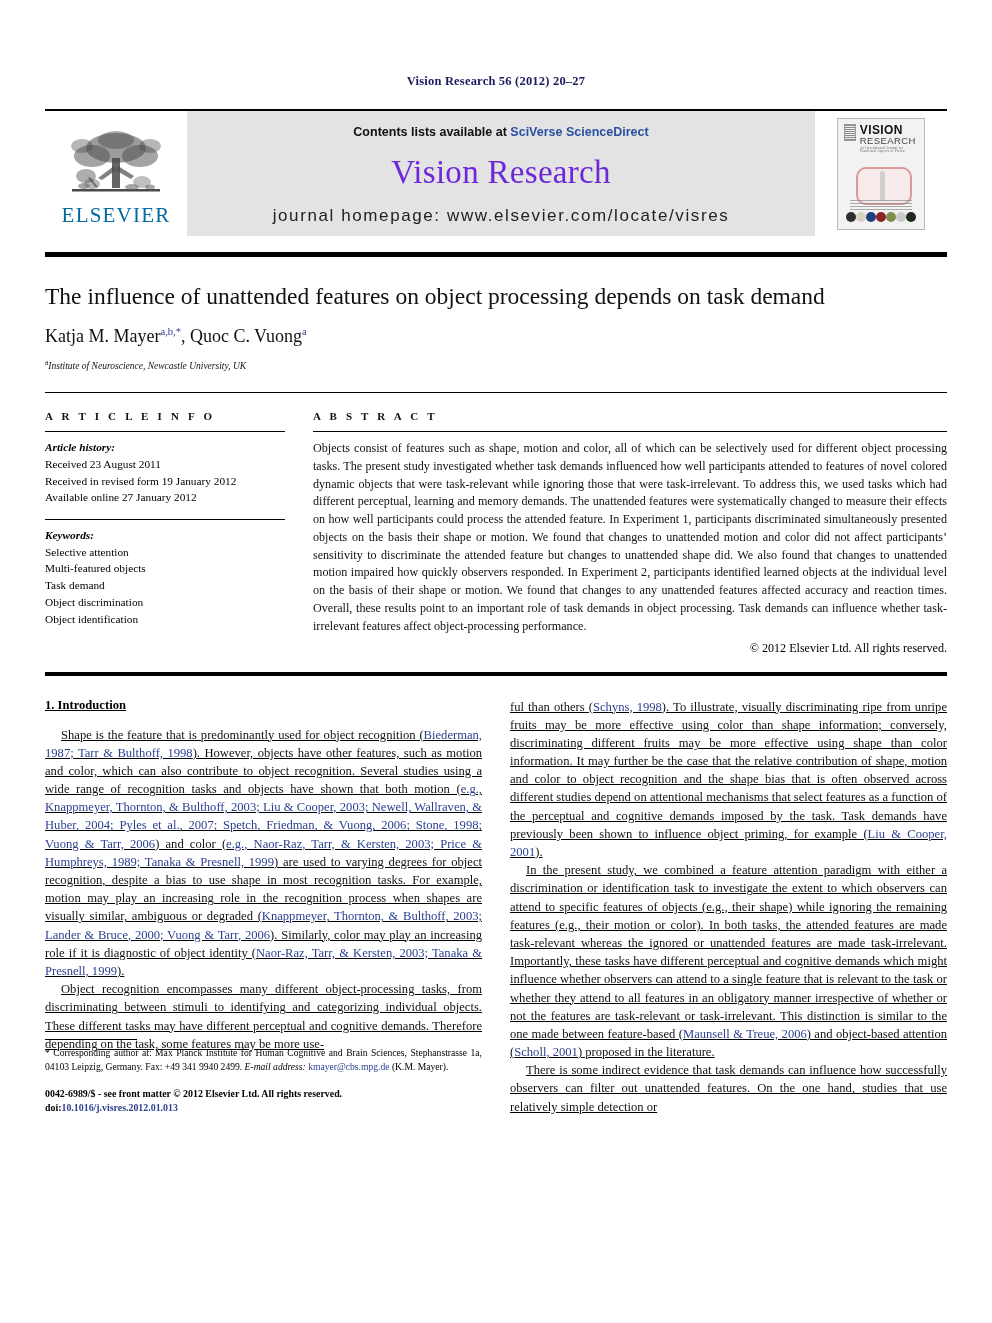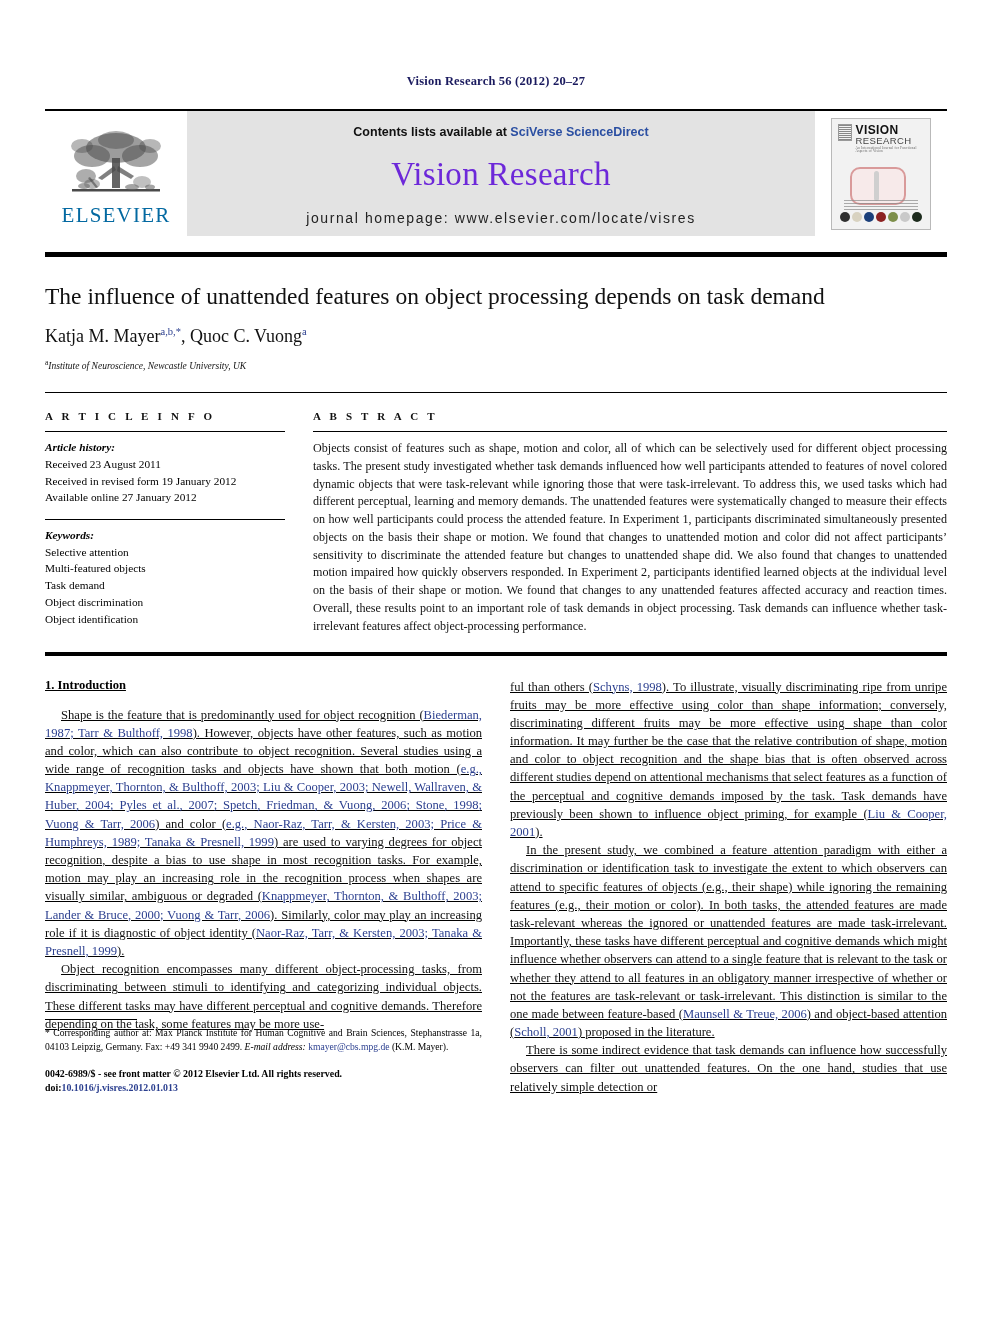--- a/index.html
+++ b/index.html
@@ -79,34 +79,34 @@
   .contents-line .sd-link { color: #2b4fa2; }
   .journal-name {
     font-family: "Liberation Serif", serif;
     font-size: 33px;
     letter-spacing: 0.3px;
     color: #6d28d9;
     line-height: 1;
   }
   .homepage-line {
     font-family: "Liberation Sans", sans-serif;
-    font-size: 14px;
+    font-size: 17px;
     letter-spacing: 1.6px;
     color: #222;
   }
   .mast-right {
     width: 132px;
     flex: 0 0 132px;
     display: flex;
     align-items: center;
     justify-content: center;
     background: #ffffff;
   }
   .cover {
-    width: 100px;
+    width: 88px;
     height: 112px;
     background: #f2f2f2;
     border: 1px solid #b9b9b9;
     box-sizing: border-box;
     padding: 5px 6px;
     display: flex;
     flex-direction: column;
     position: relative;
   }
   .cover-top { display: flex; align-items: flex-start; gap: 4px; }
@@ -411,20 +411,21 @@
         <div>Task demand</div>
         <div>Object discrimination</div>
         <div>Object identification</div>
       </div>
     </div>
 
     <div class="col-abstract">
       <div class="sect-head">A B S T R A C T</div>
       <div class="sect-rule"></div>
       <div class="abstract-body">Objects consist of features such as shape, motion and color, all of which can be selectively used for different object processing tasks. The present study investigated whether task demands influenced how well participants attended to features of novel colored dynamic objects that were task-relevant while ignoring those that were task-irrelevant. To address this, we used tasks which had different perceptual, learning and memory demands. The unattended features were systematically changed to measure their effects on how well participants could process the attended feature. In Experiment 1, participants discriminated simultaneously presented objects on the basis their shape or motion. We found that changes to unattended motion and color did not affect participants’ sensitivity to discriminate the attended feature but changes to unattended shape did. We also found that changes to unattended motion impaired how quickly observers responded. In Experiment 2, participants identified learned objects at the individual level on the basis of their shape or motion. We found that changes to any unattended features affected accuracy and reaction times. Overall, these results point to an important role of task demands in object processing. Task demands can influence whether task-irrelevant features affect object-processing performance.</div>
+      <div class="abstract-copy">© 2012 Elsevier Ltd. All rights reserved.</div>
     </div>
   </div>
 
   <div class="thick-rule-2"></div>
 
   <div class="body-cols">
 
     <div class="bcol">
       <h2 class="section-title">1. Introduction</h2>
       <p class="bodytext">Shape is the feature that is predominantly used for object recognition (<span class="ref">Biederman, 1987; Tarr &amp; Bulthoff, 1998</span>). However, objects have other features, such as motion and color, which can also contribute to object recognition. Several studies using a wide range of recognition tasks and objects have shown that both motion (<span class="ref">e.g., Knappmeyer, Thornton, &amp; Bulthoff, 2003; Liu &amp; Cooper, 2003; Newell, Wallraven, &amp; Huber, 2004; Pyles et al., 2007; Spetch, Friedman, &amp; Vuong, 2006; Stone, 1998; Vuong &amp; Tarr, 2006</span>) and color (<span class="ref">e.g., Naor-Raz, Tarr, &amp; Kersten, 2003; Price &amp; Humphreys, 1989; Tanaka &amp; Presnell, 1999</span>) are used to varying degrees for object recognition, despite a bias to use shape in most recognition tasks. For example, motion may play an increasing role in the recognition process when shapes are visually similar, ambiguous or degraded (<span class="ref">Knappmeyer, Thornton, &amp; Bulthoff, 2003; Lander &amp; Bruce, 2000; Vuong &amp; Tarr, 2006</span>). Similarly, color may play an increasing role if it is diagnostic of object identity (<span class="ref">Naor-Raz, Tarr, &amp; Kersten, 2003; Tanaka &amp; Presnell, 1999</span>).</p>

